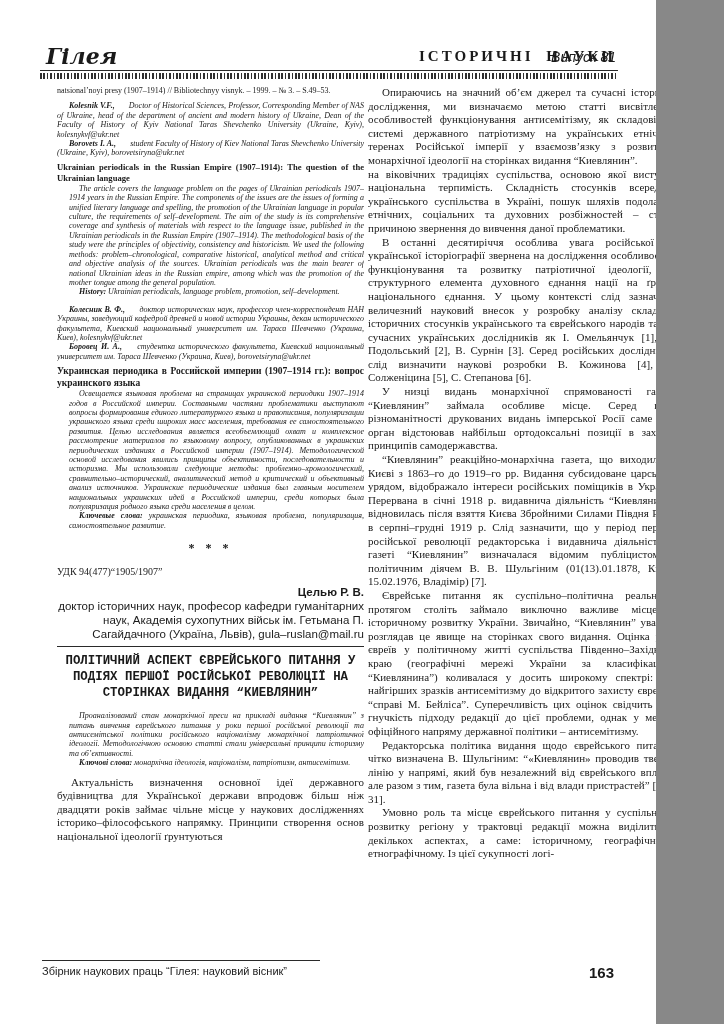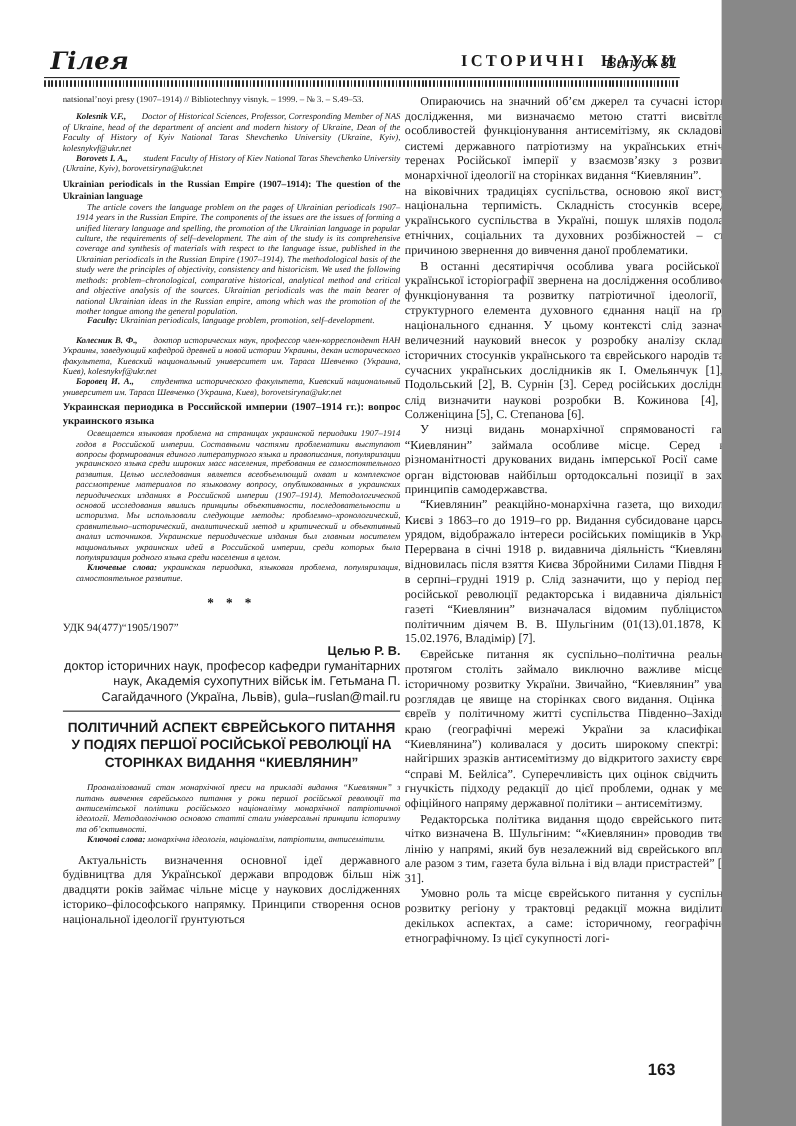--- a/index.html
+++ b/index.html
@@ -53,21 +53,21 @@
   .ind-sm{text-indent:10px;}
   .stars{text-align:center;font-size:12px;line-height:12px;font-weight:bold;letter-spacing:4px;}
   .udc{font-size:10px;line-height:11px;font-family:"Liberation Serif", serif;}
   .gula{
     font-family:"Liberation Sans", sans-serif;
     font-size:11.5px;line-height:14px;text-align:right;margin:0;
   }
   .gula .nm{font-weight:bold;}
   .author-rule{height:1px;background:#2a2a2a;margin:5px 0 0 0;}
   .art-title{
-    font-family:Liberation Sans, sans-serif;
+    font-family:Liberation Mono, monospace;
     font-weight:bold;font-size:12.4px;line-height:16px;text-align:center;margin:0;
   }
   .body-txt{font-size:11px;line-height:13.6px;}
   .col-right .body-txt{margin:0;}
   
   .ftr{
     position:absolute;left:42px;right:40px;top:960px;height:30px;
     font-family:"Liberation Sans", sans-serif;
   }
   .ftr-left{
@@ -101,21 +101,21 @@
 
       <div class="gap6"></div>
 
       <p class="small"><span class="bd it">Kolesnik V.F.,</span> <span class="it">Doctor of Historical Sciences, Professor, Corresponding Member of NAS of Ukraine, head of the department of ancient and modern history of Ukraine, Dean of the Faculty of History of Kyiv National Taras Shevchenko University (Ukraine, Kyiv), kolesnykvf@ukr.net</span><br><span class="bd it">Borovets I. A.,</span> <span class="it">student Faculty of History of Kiev National Taras Shevchenko University (Ukraine, Kyiv), borovetsiryna@ukr.net</span></p>
 
       <div class="gap4"></div>
 
       <p class="head-sm">Ukrainian periodicals in the Russian Empire (1907–1914): The question of the Ukrainian language</p>
 
       <p class="small it ind-sm">The article covers the language problem on the pages of Ukrainian periodicals 1907–1914 years in the Russian Empire. The components of the issues are the issues of forming a unified literary language and spelling, the promotion of the Ukrainian language in popular culture, the requirements of self–development. The aim of the study is its comprehensive coverage and synthesis of materials with respect to the language issue, published in the Ukrainian periodicals in the Russian Empire (1907–1914). The methodological basis of the study were the principles of objectivity, consistency and historicism. We used the following methods: problem–chronological, comparative historical, analytical method and critical and objective analysis of the sources. Ukrainian periodicals was the main bearer of national Ukrainian ideas in the Russian empire, among which was the promotion of the mother tongue among the general population.</p>
-      <p class="small it ind-sm"><span class="bd">Faculty:</span> <span>Ukrainian periodicals, language problem, promotion, self–development.</span></p>
+      <p class="small it ind-sm"><span class="bd">History:</span> <span>Ukrainian periodicals, language problem, promotion, self–development.</span></p>
 
       <div class="gap8"></div>
 
       <p class="small"><span class="bd it">Колесник В. Ф.,</span> <span class="it">доктор исторических наук, профессор член-корреспондент НАН Украины, заведующий кафедрой древней и новой истории Украины, декан исторического факультета, Киевский национальный университет им. Тараса Шевченко (Украина, Киев), kolesnykvf@ukr.net</span><br><span class="bd it">Боровец И. А.,</span> <span class="it">студентка исторического факультета, Киевский национальный университет им. Тараса Шевченко (Украина, Киев), borovetsiryna@ukr.net</span></p>
 
       <div class="gap4"></div>
 
       <p class="head-sm" style="font-size:9.5px;line-height:12px">Украинская периодика в Российской империи (1907–1914 гг.): вопрос украинского языка</p>
 
       <p class="small it ind-sm">Освещается языковая проблема на страницах украинской периодики 1907–1914 годов в Российской империи. Составными частями проблематики выступают вопросы формирования единого литературного языка и правописания, популяризации украинского языка среди широких масс населения, требования ее самостоятельного развития. Целью исследования является всеобъемлющий охват и комплексное рассмотрение материалов по языковому вопросу, опубликованных в украинских периодических изданиях в Российской империи (1907–1914). Методологической основой исследования явились принципы объективности, последовательности и историзма. Мы использовали следующие методы: проблемно–хронологический, сравнительно–исторический, аналитический метод и критический и объективный анализ источников. Украинские периодические издания был главным носителем национальных украинских идей в Российской империи, среди которых была популяризация родного языка среди населения в целом.</p>
@@ -152,16 +152,17 @@
       <p class="body-txt ind">В останні десятиріччя особлива увага російської та української історіографії звернена на дослідження особливостей функціонування та розвитку патріотичної ідеології, як структурного елемента духовного єднання нації на ґрунті національного єднання. У цьому контексті слід зазначити величезний науковий внесок у розробку аналізу складних історичних стосунків українського та єврейського народів таких сучасних українських дослідників як І. Омельянчук [1], О. Подольський [2], В. Сурнін [3]. Серед російських дослідників слід визначити наукові розробки В. Кожинова [4], О. Солженіцина [5], С. Степанова [6].</p>
       <p class="body-txt ind">У низці видань монархічної спрямованості газета “Киевлянин” займала особливе місце. Серед всієї різноманітності друкованих видань імперської Росії саме цей орган відстоював найбільш ортодоксальні позиції в захисті принципів самодержавства.</p>
       <p class="body-txt ind">“Киевлянин” реакційно-монархічна газета, що виходила в Києві з 1863–го до 1919–го рр. Видання субсидоване царським урядом, відображало інтереси російських поміщиків в Україні. Перервана в січні 1918 р. видавнича діяльність “Киевлянина” відновилась після взяття Києва Збройними Силами Півдня Росії в серпні–грудні 1919 р. Слід зазначити, що у період першої російської революції редакторська і видавнича діяльність в газеті “Киевлянин” визначалася відомим публіцистом і політичним діячем В. В. Шульгіним (01(13).01.1878, Київ–15.02.1976, Владімір) [7].</p>
       <p class="body-txt ind">Єврейське питання як суспільно–політична реальність протягом століть займало виключно важливе місце в історичному розвитку України. Звичайно, “Киевлянин” уважно розглядав це явище на сторінках свого видання. Оцінка ролі євреїв у політичному житті суспільства Південно–Західного краю (географічні мережі України за класифікацією “Киевлянина”) коливалася у досить широкому спектрі: від найгірших зразків антисемітизму до відкритого захисту євреїв у “справі М. Бейліса”. Суперечливість цих оцінок свідчить про гнучкість підходу редакції до цієї проблеми, однак у межах офіційного напряму державної політики – антисемітизму.</p>
       <p class="body-txt ind">Редакторська політика видання щодо єврейського питання чітко визначена В. Шульгіним: “«Киевлянин» проводив тверду лінію у напрямі, який був незалежний від єврейського впливу, але разом з тим, газета була вільна і від влади пристрастей” [8, с. 31].</p>
       <p class="body-txt ind">Умовно роль та місце єврейського питання у суспільному розвитку регіону у трактовці редакції можна виділити у декількох аспектах, а саме: історичному, географічному, етнографічному. Із цієї сукупності логі-</p>
     </div>
   </div>
 
   <div class="ftr">
+    <div class="ftr-left">Збірник наукових праць “Гілея: науковий вісник”</div>
     <div class="ftr-page">163</div>
   </div>
 
 </div>
 
 </body></html>

